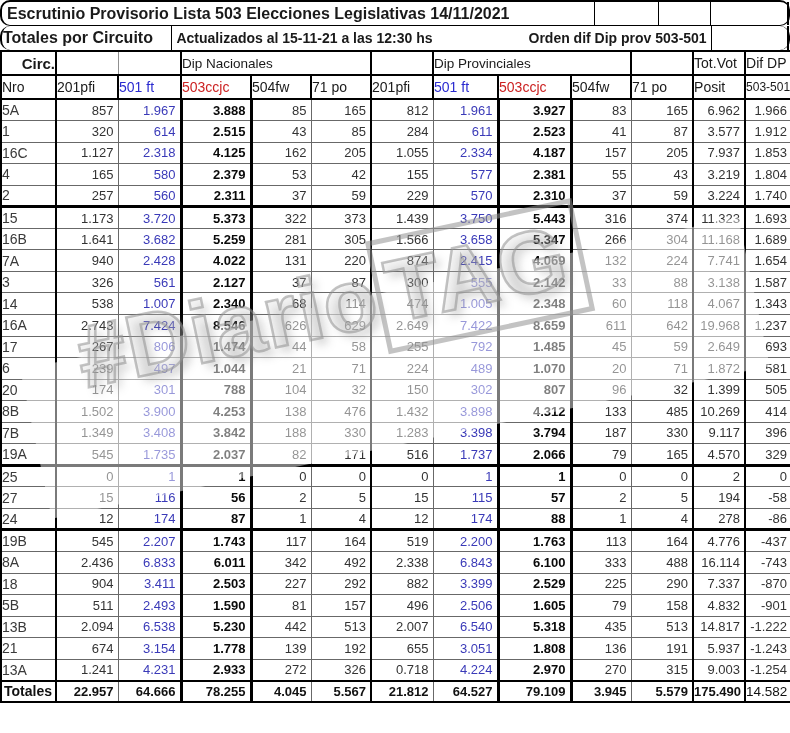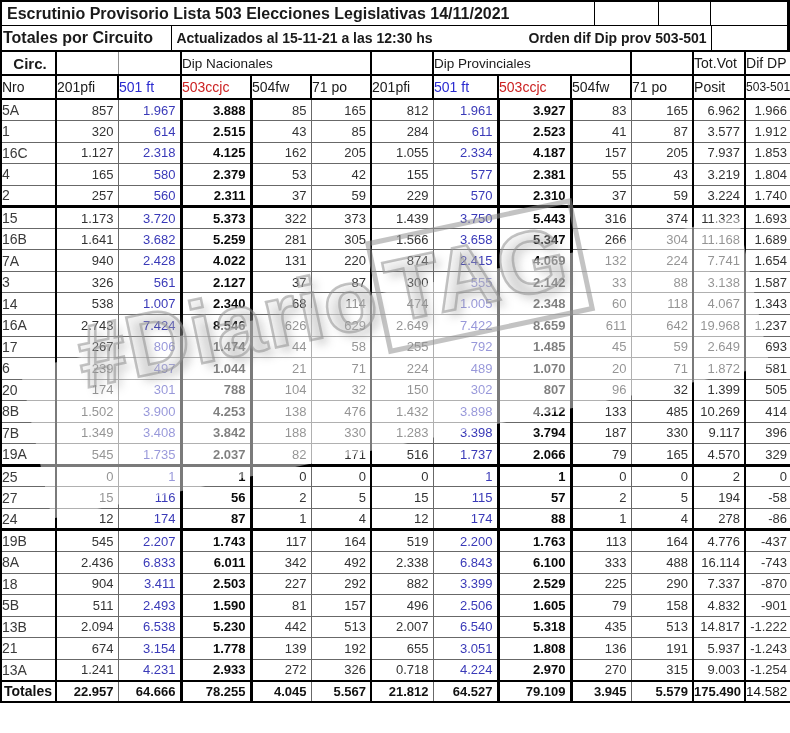--- a/index.html
+++ b/index.html
@@ -2,37 +2,37 @@
 <html><head>
 <meta charset="utf-8">
 <style>
   html,body { margin:0; padding:0; background:#e8e8e8; }
   .page {
     position:relative; width:790px; height:733px; background:#ffffff;
     font-family:"Liberation Sans","DejaVu Sans",sans-serif; color:#1a1a1a;
     overflow:hidden; box-sizing:border-box;
   }
   
-  .toprow { display:flex; box-sizing:border-box; border-left:2px solid #000; border-right:1px solid #000; }
+  .toprow { display:flex; box-sizing:border-box; border-left:2px solid #000; border-right:1px solid #000;border-radius:10px; }
   .r1 { height:26px; border-top:2px solid #000; border-bottom:1px solid #000; }
   .r2 { height:24px; border-bottom:0; }
   .tcell { box-sizing:border-box; border-right:1px solid #000; display:flex; align-items:center; overflow:hidden; white-space:nowrap; }
   .tcell:last-child { border-right:1px solid #000; }
   .title-cell { width:595px; font-size:16px; font-weight:bold; padding-left:5px; }
   .r1 .e1 { width:65px; } .r1 .e2 { width:52px; } .r1 .e3 { width:78px; border-right:2px solid #000; }
   .r2 .s1 { width:172px; font-size:16px; font-weight:bold; padding-left:1px; }
   .r2 .s2 { width:544px; font-weight:bold; font-size:14px; justify-content:space-between; padding:0 4px; }
   .r2 .s3 { width:78px; border-right:2px solid #000; }
   
   table { border-collapse:collapse; table-layout:fixed; width:790px; border:2px solid #000; }
   td { box-sizing:border-box; border:1px solid #686868; overflow:hidden; white-space:nowrap;
        font-size:13px; color:#333; padding:0; }
   thead td { border:2px solid #000; text-align:left; font-size:14px; color:#1a1a1a; height:24px; }
   thead td.h-empty { border:1px solid #909090; border-top:2px solid #000; }
-  thead td.h-circ { font-size:15px; font-weight:bold; text-align:center; padding-left:3px; }
+  thead td.h-circ { font-size:15px; font-weight:bold; text-align:right; padding-left:3px; }
   thead td.h-group { font-size:13.5px; font-weight:normal; }
   thead td.h-501 { color:#2b2bd0; }
   thead td.h-503 { color:#cc2222; }
   thead td.h-small { font-size:12px; }
   tbody td { height:21.55px; }
   .c-circ { font-size:14px; color:#3a3a3a; border-right:2px solid #000; }
   .c-num  { text-align:right; padding-right:4px; }
   .c-blue { color:#3a3ab8; }
   .c-503  { font-weight:bold; color:#0a0a0a; border-left:3px solid #000; border-right:3px solid #000; }
   .c-gend { border-right:2px solid #000; }

